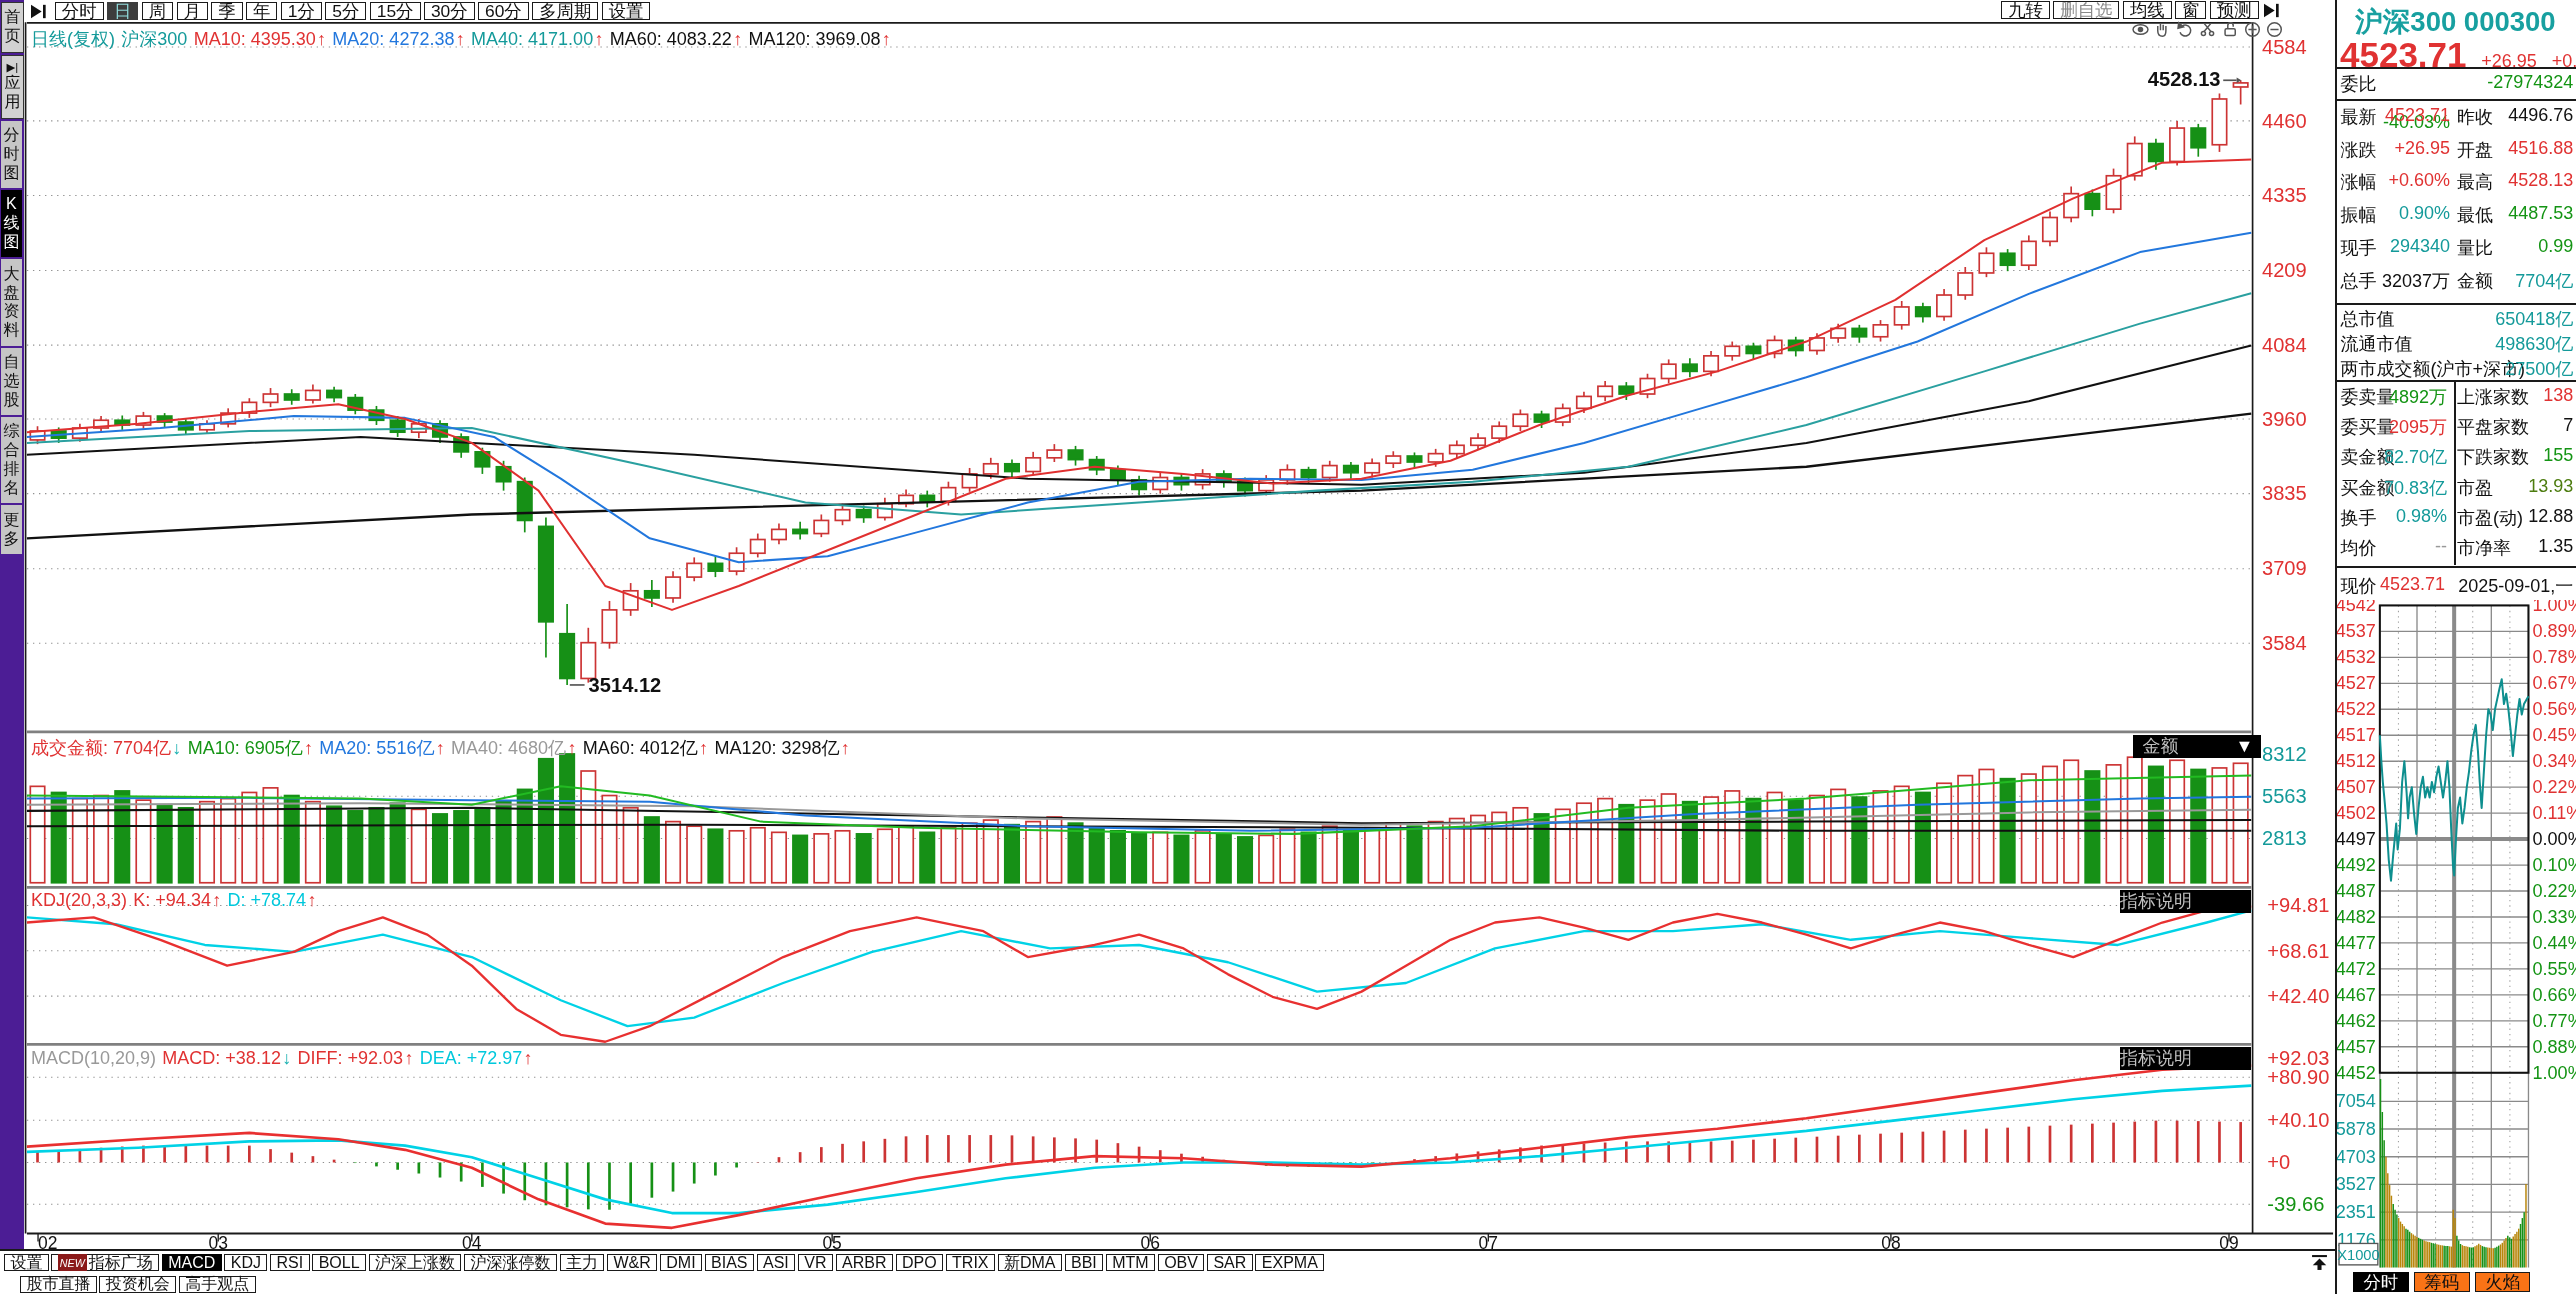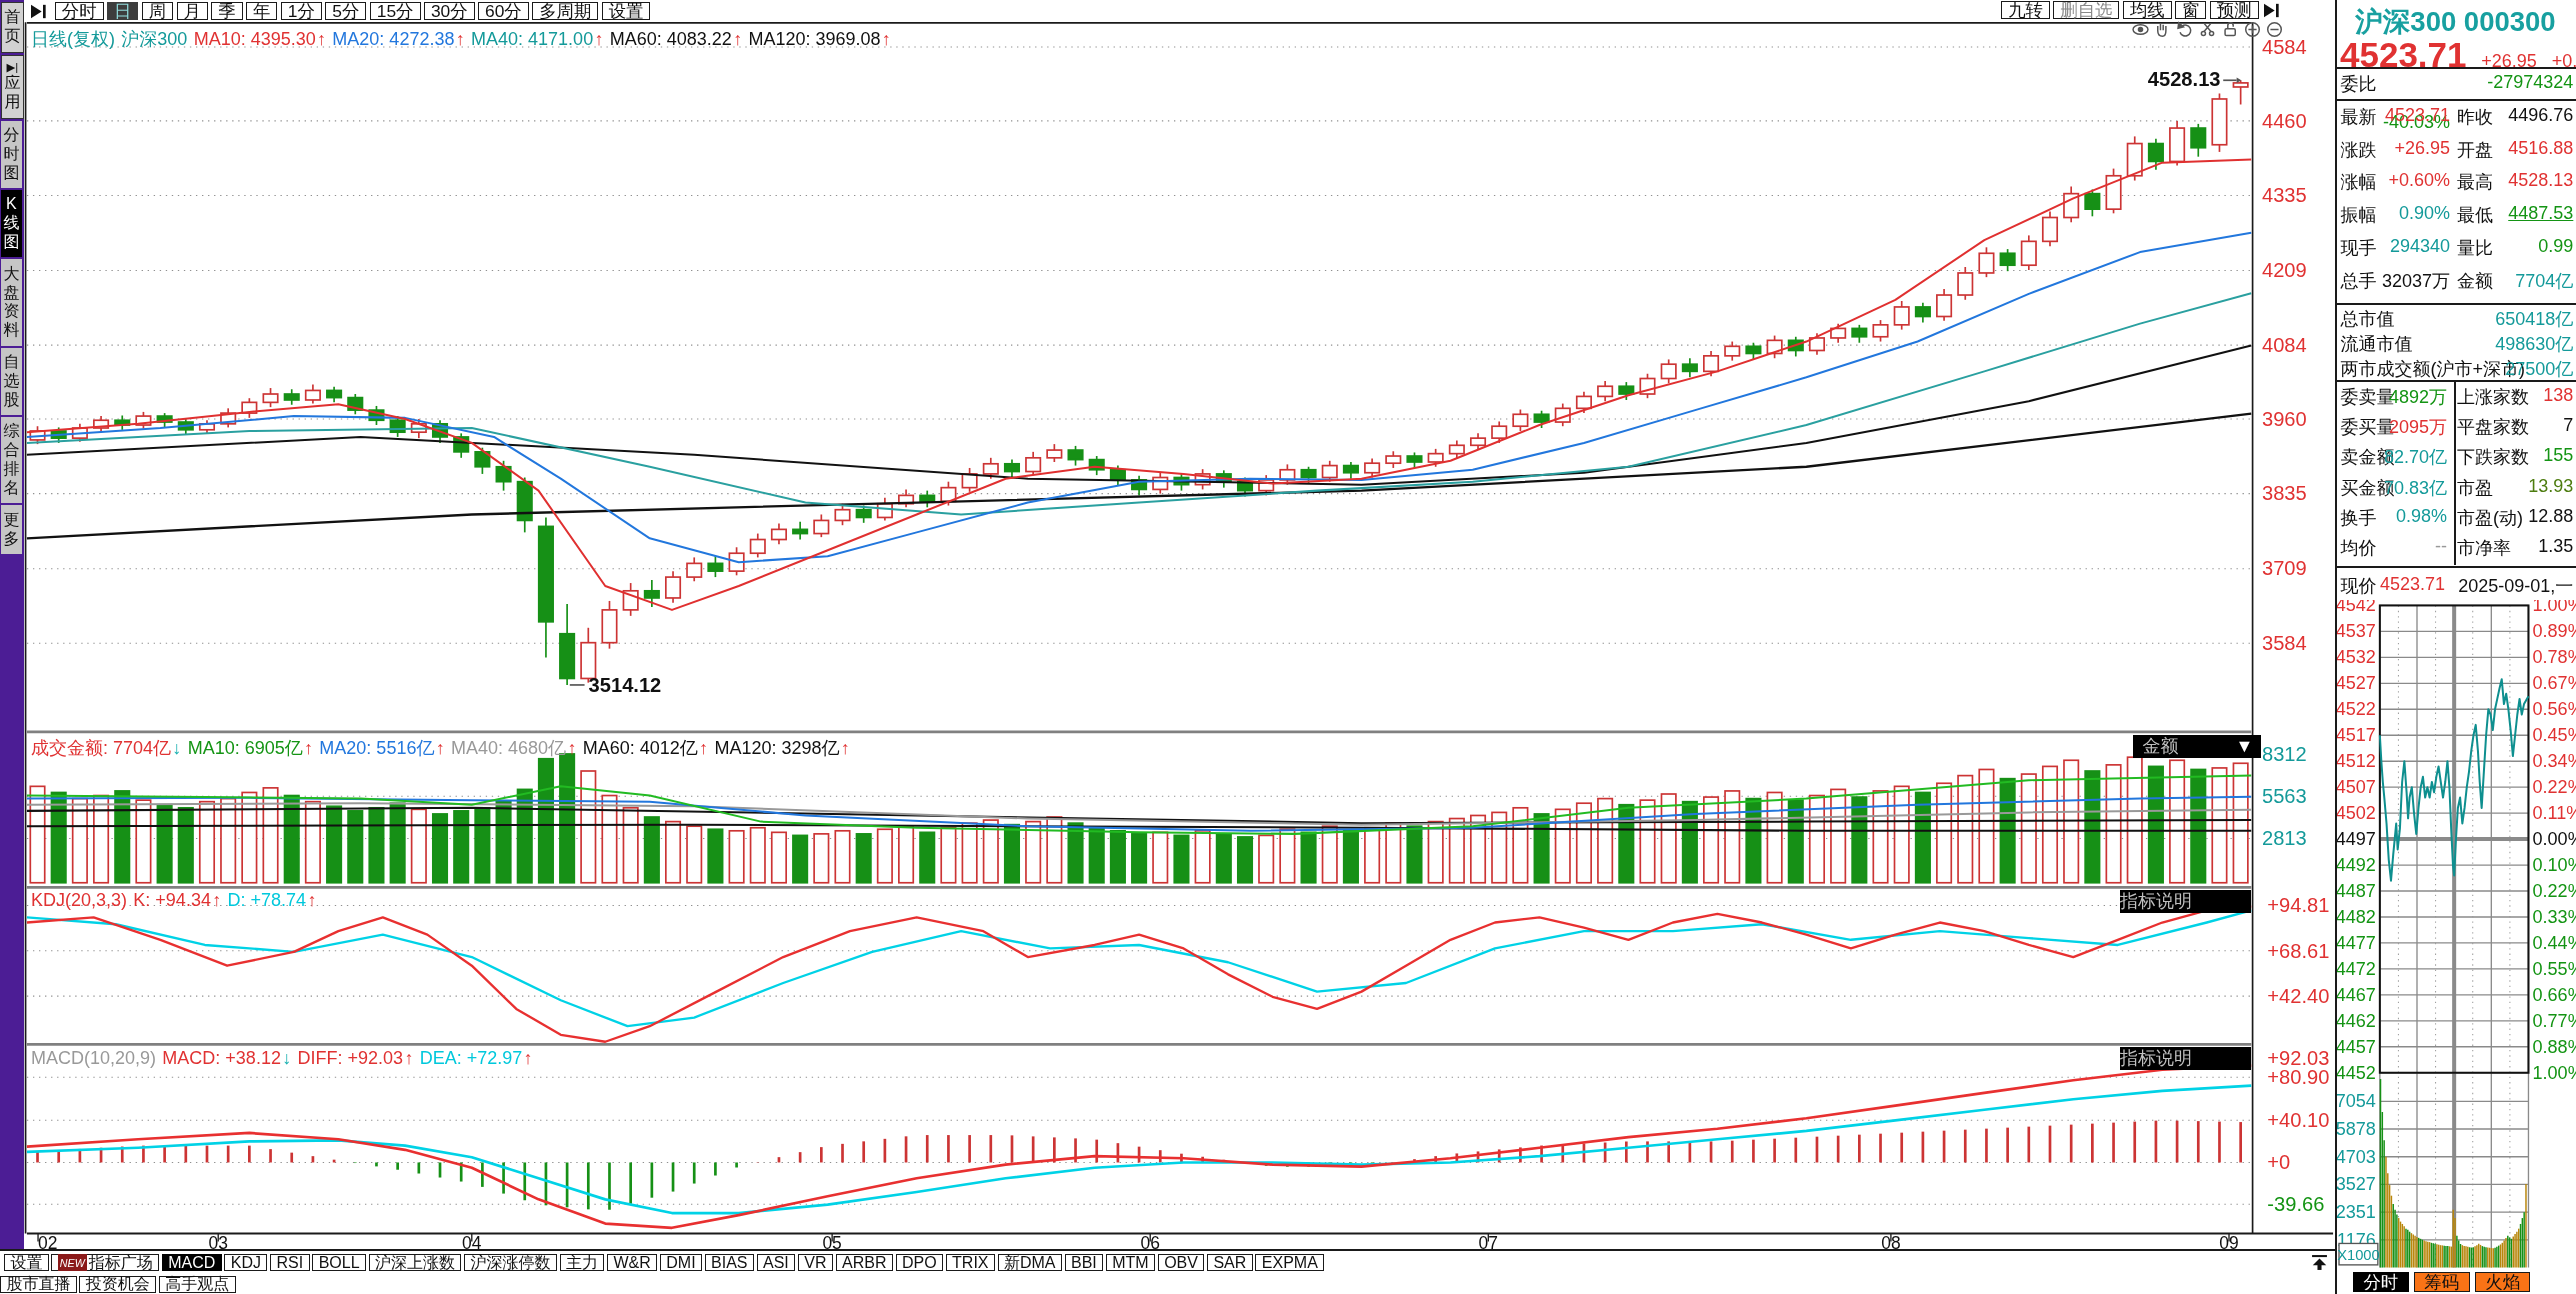--- a/index.html
+++ b/index.html
@@ -28,21 +28,21 @@
   
   #tools{left:2131px;top:20px;display:flex;gap:3.4px;z-index:6}
   .tool{width:19px;height:19px;cursor:pointer}
   
   #botbar1{left:0;top:1249px;width:2335px;height:25px;background:#fff;border-top:2px solid #1a1a1a;
            display:flex;align-items:center;padding-left:4px;box-sizing:border-box}
   .bbtn{border:1.3px solid #1a1a1a;background:#fff;color:#111;font-size:16px;line-height:16px;
         padding:0 5.4px;margin-right:2.7px;height:17px;cursor:pointer;white-space:nowrap;display:flex;align-items:center}
   .bbtn.sel{background:#000;color:#fff;border-color:#000}
   .newtag{background:#8b1a1a;color:#fff;font-size:10.7px;padding:0.7px 2px;margin-right:2px;font-style:italic}
-  #botbar2{left:0;top:1274px;width:1909px;height:20px;background:#fff;display:flex;align-items:center;box-sizing:border-box}
+  #botbar2{left:0;top:1274px;width:1909px;height:20px;background:#fff;display:flex;align-items:center;padding-left:20px;box-sizing:border-box}
   
   #rpanel{left:2335px;top:0;width:241px;height:1294px;background:#fff;border-left:2px solid #1a1a1a;box-sizing:border-box}
   #q-title{left:2335px;top:4px;width:241px;text-align:center;font-size:27.5px;font-weight:bold;color:#18a0a0}
   #q-price-row{left:2340px;top:35px;width:233px;display:flex;align-items:baseline}
   #q-price{font-size:35px;font-weight:bold;color:#e03232}
   #q-chg,#q-pct{font-size:18px;color:#e03232;margin-left:14.8px}
   .hr{position:absolute;left:2335px;width:241px;border-top:2px solid #1a1a1a}
   .qrow{position:absolute;left:2335px;width:241px;font-size:18px}
   .qrow .lab{position:absolute;left:5.4px;color:#111}
   .qrow .v1{position:absolute;right:126px;text-align:right}
@@ -781,21 +781,21 @@
     <div class="qrow" style="top: 170px;">
       <span class="lab">涨幅</span>
       <span class="v1" style="color: rgb(224, 50, 50);">+0.60%</span>
       <span class="v2l">最高</span>
       <span class="v2" style="color: rgb(224, 50, 50);">4528.13</span>
     </div>
     <div class="qrow" style="top: 203px;">
       <span class="lab">振幅</span>
       <span class="v1" style="color: rgb(20, 154, 154);">0.90%</span>
       <span class="v2l">最低</span>
-      <span class="v2" style="color: rgb(20, 148, 20); text-decoration: underline;">4487.53</span>
+      <span class="v2" style="color: rgb(20, 148, 20);">4487.53</span>
     </div>
     <div class="qrow" style="top: 236px;">
       <span class="lab">现手</span>
       <span class="v1" style="color: rgb(20, 154, 154);">294340</span>
       <span class="v2l">量比</span>
       <span class="v2" style="color: rgb(20, 148, 20);">0.99</span>
     </div>
     <div class="qrow" style="top: 269px;">
       <span class="lab">总手</span>
       <span class="v1" style="color: rgb(17, 17, 17);">32037万</span>

